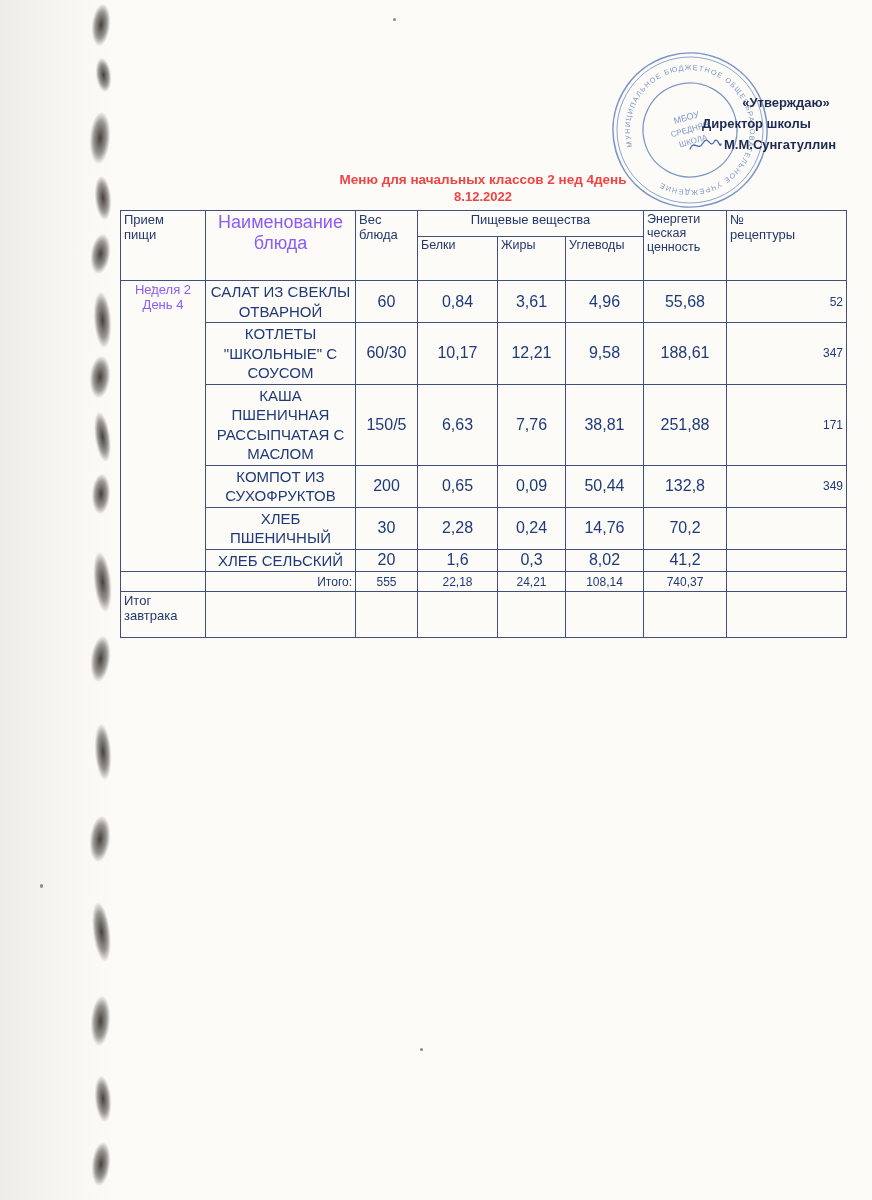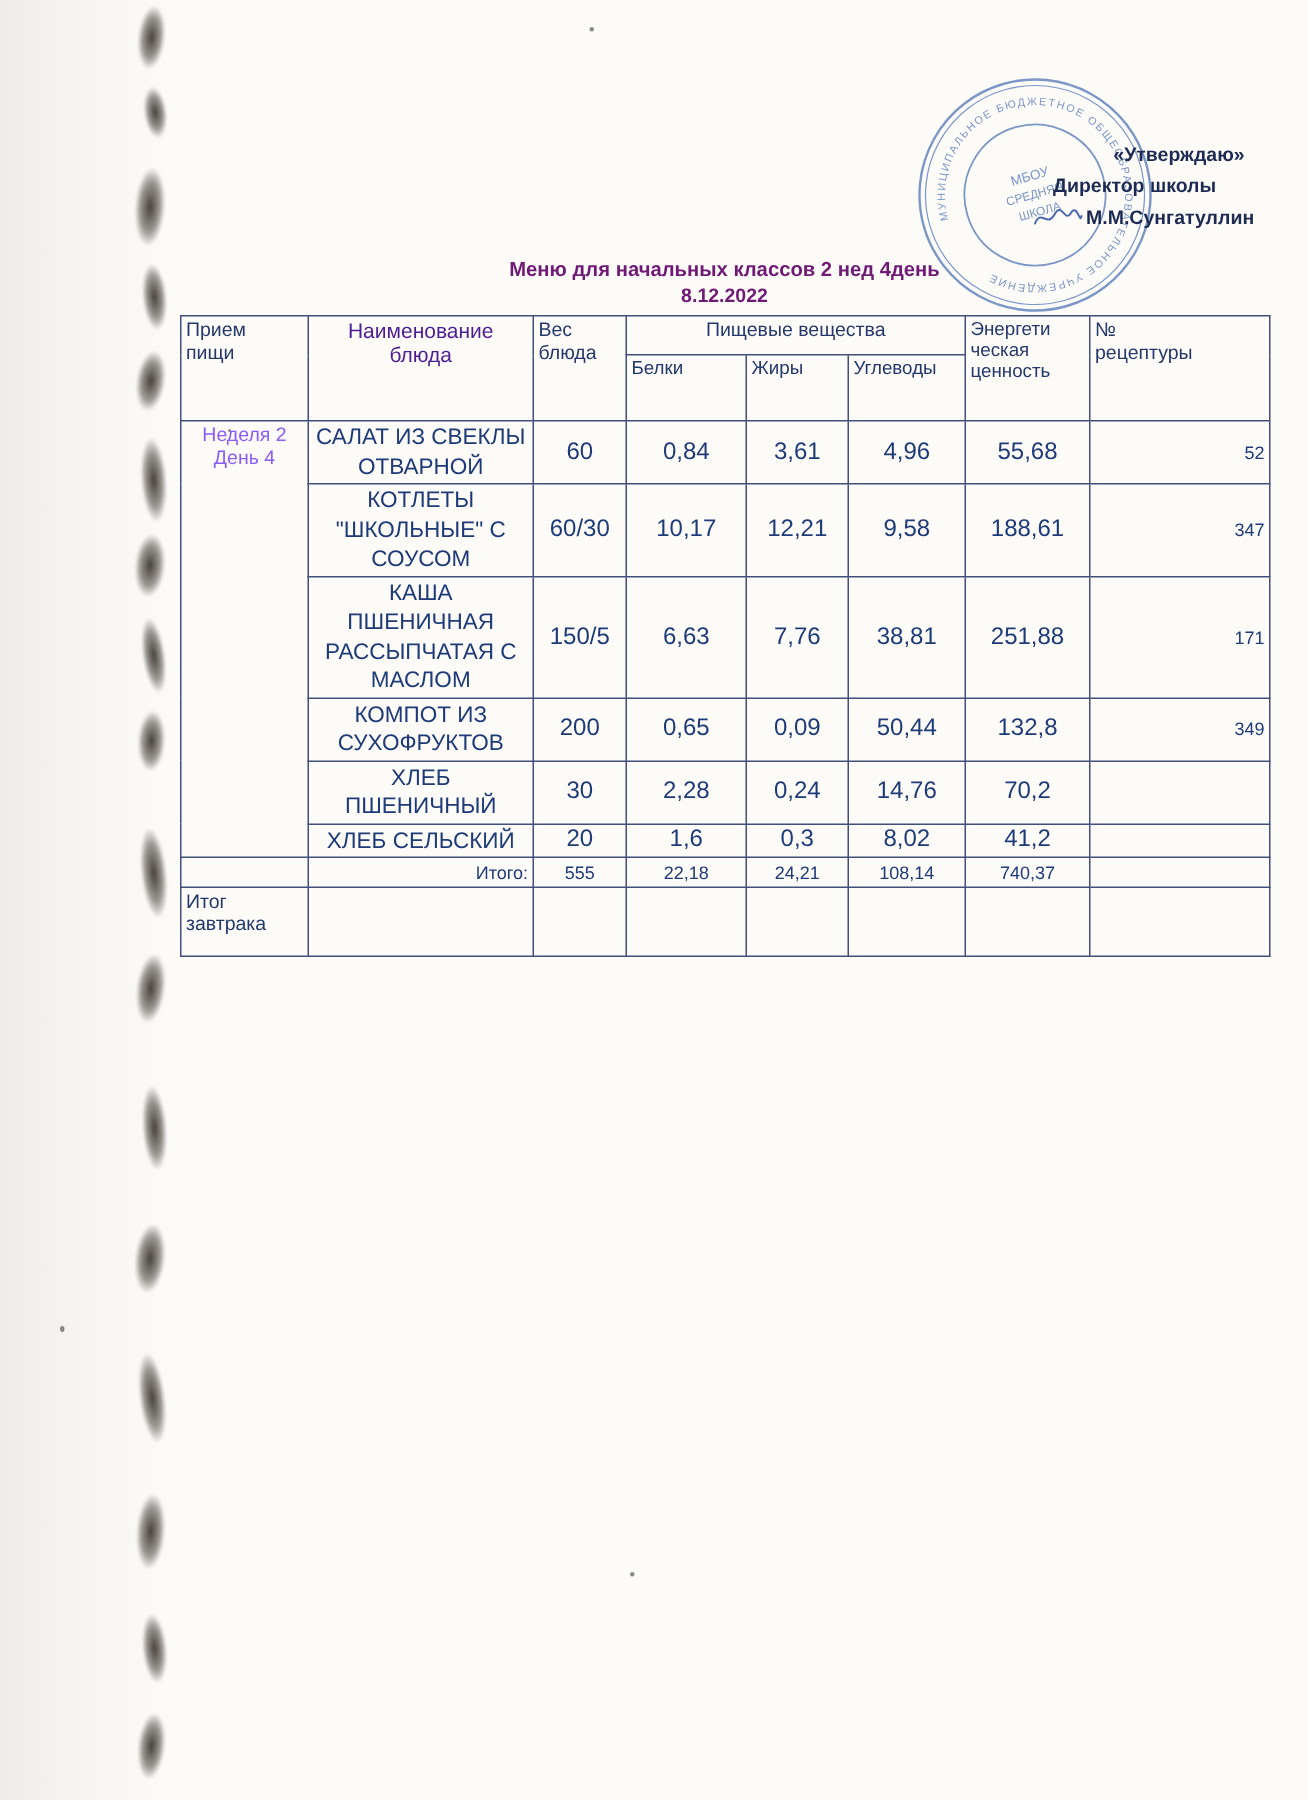--- a/index.html
+++ b/index.html
@@ -37,36 +37,36 @@
   
   .stamp {
     position:absolute; left:610px; top:50px; width:160px; height:160px;
     transform:rotate(-16deg); opacity:0.8; pointer-events:none;
     mix-blend-mode:multiply;
   }
 
   
   .doc-title {
     position:absolute; left:120px; top:172px; width:726px;
-    text-align:center; color:#701a75; font-weight:bold;
+    text-align:center; color:#ef4444; font-weight:bold;
   }
   .doc-title .t1 { font-size:13.5px; }
   .doc-title .t2 { font-size:13px; margin-top:2px; }
 
   
   table.menu {
     position:absolute; left:120px; top:210px; width:726px;
     border-collapse:collapse; table-layout:fixed; color:#1e3a78;
   }
   table.menu th, table.menu td {
     border:1px solid #41507a; padding:1px 3px;
     font-weight:normal; overflow:hidden;
   }
   th.h-meal   { text-align:left;  vertical-align:top; padding-left:6px; font-size:13px; color:#24386b; white-space:pre-line; }
-  th.h-dish   { text-align:center; vertical-align:top; font-size:14px; color:#4c1d95; white-space:pre-line; }
+  th.h-dish   { text-align:center; vertical-align:top; font-size:18px; color:#8b5cf6; white-space:pre-line; }
   th.h-weight { text-align:left;  vertical-align:top; padding-left:5px; font-size:13px; color:#24386b; white-space:pre-line; }
   th.h-nutr   { text-align:center; vertical-align:top; font-size:13px; color:#24386b; }
   th.h-sub    { text-align:left; vertical-align:top; padding-left:5px; font-size:12.5px; font-weight:bold; color:#22376b; }
   th.h-energy { text-align:left; vertical-align:top; padding-left:5px; font-size:12.5px; color:#24386b; white-space:pre-line; }
   th.h-recipe { text-align:left; vertical-align:top; padding-left:8px; font-size:13px; color:#24386b; white-space:pre-line; }
 
   td.meal-cell  { text-align:center; vertical-align:top; font-size:13px; white-space:pre-line; color:#8b5cf6; padding-top:3px; }
   td.dish       { text-align:center; vertical-align:top; font-size:15px; line-height:1.3; padding-left:4px; padding-top:2px; }
   td.num        { text-align:center; vertical-align:middle; font-size:16px; }
   td.recipe     { text-align:right; vertical-align:middle; padding-right:4px; font-size:12px; font-weight:600; }

